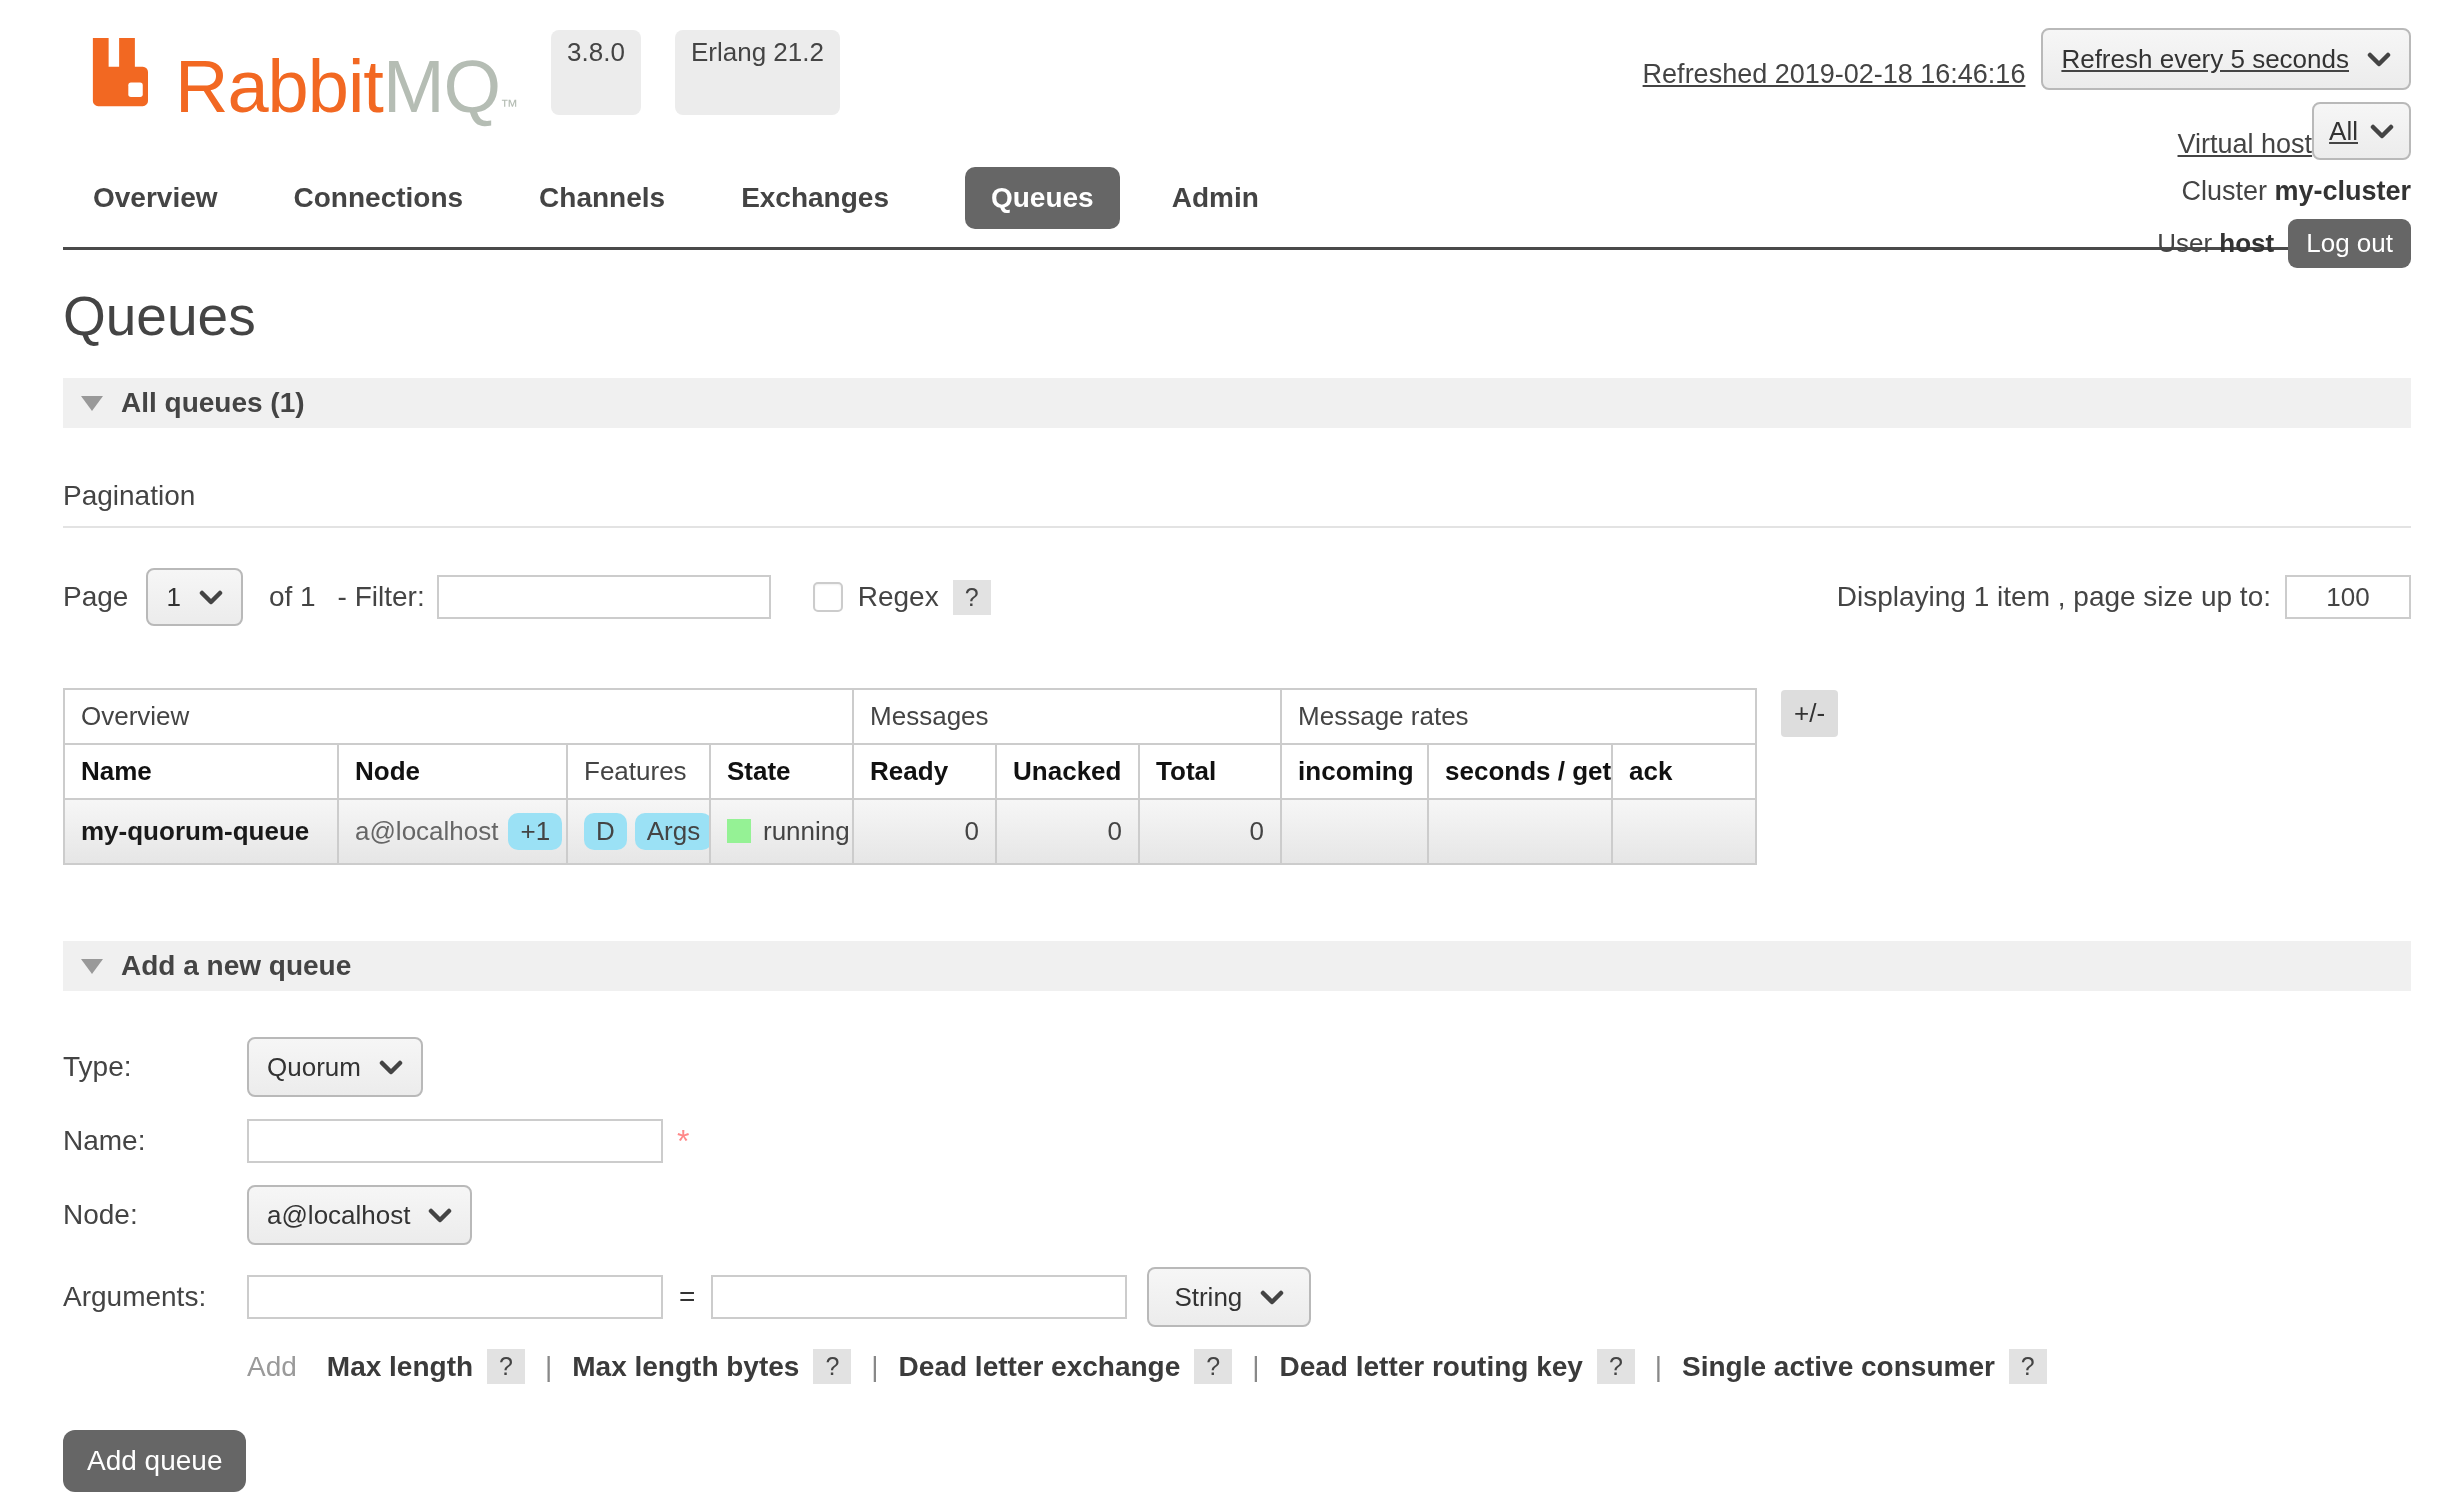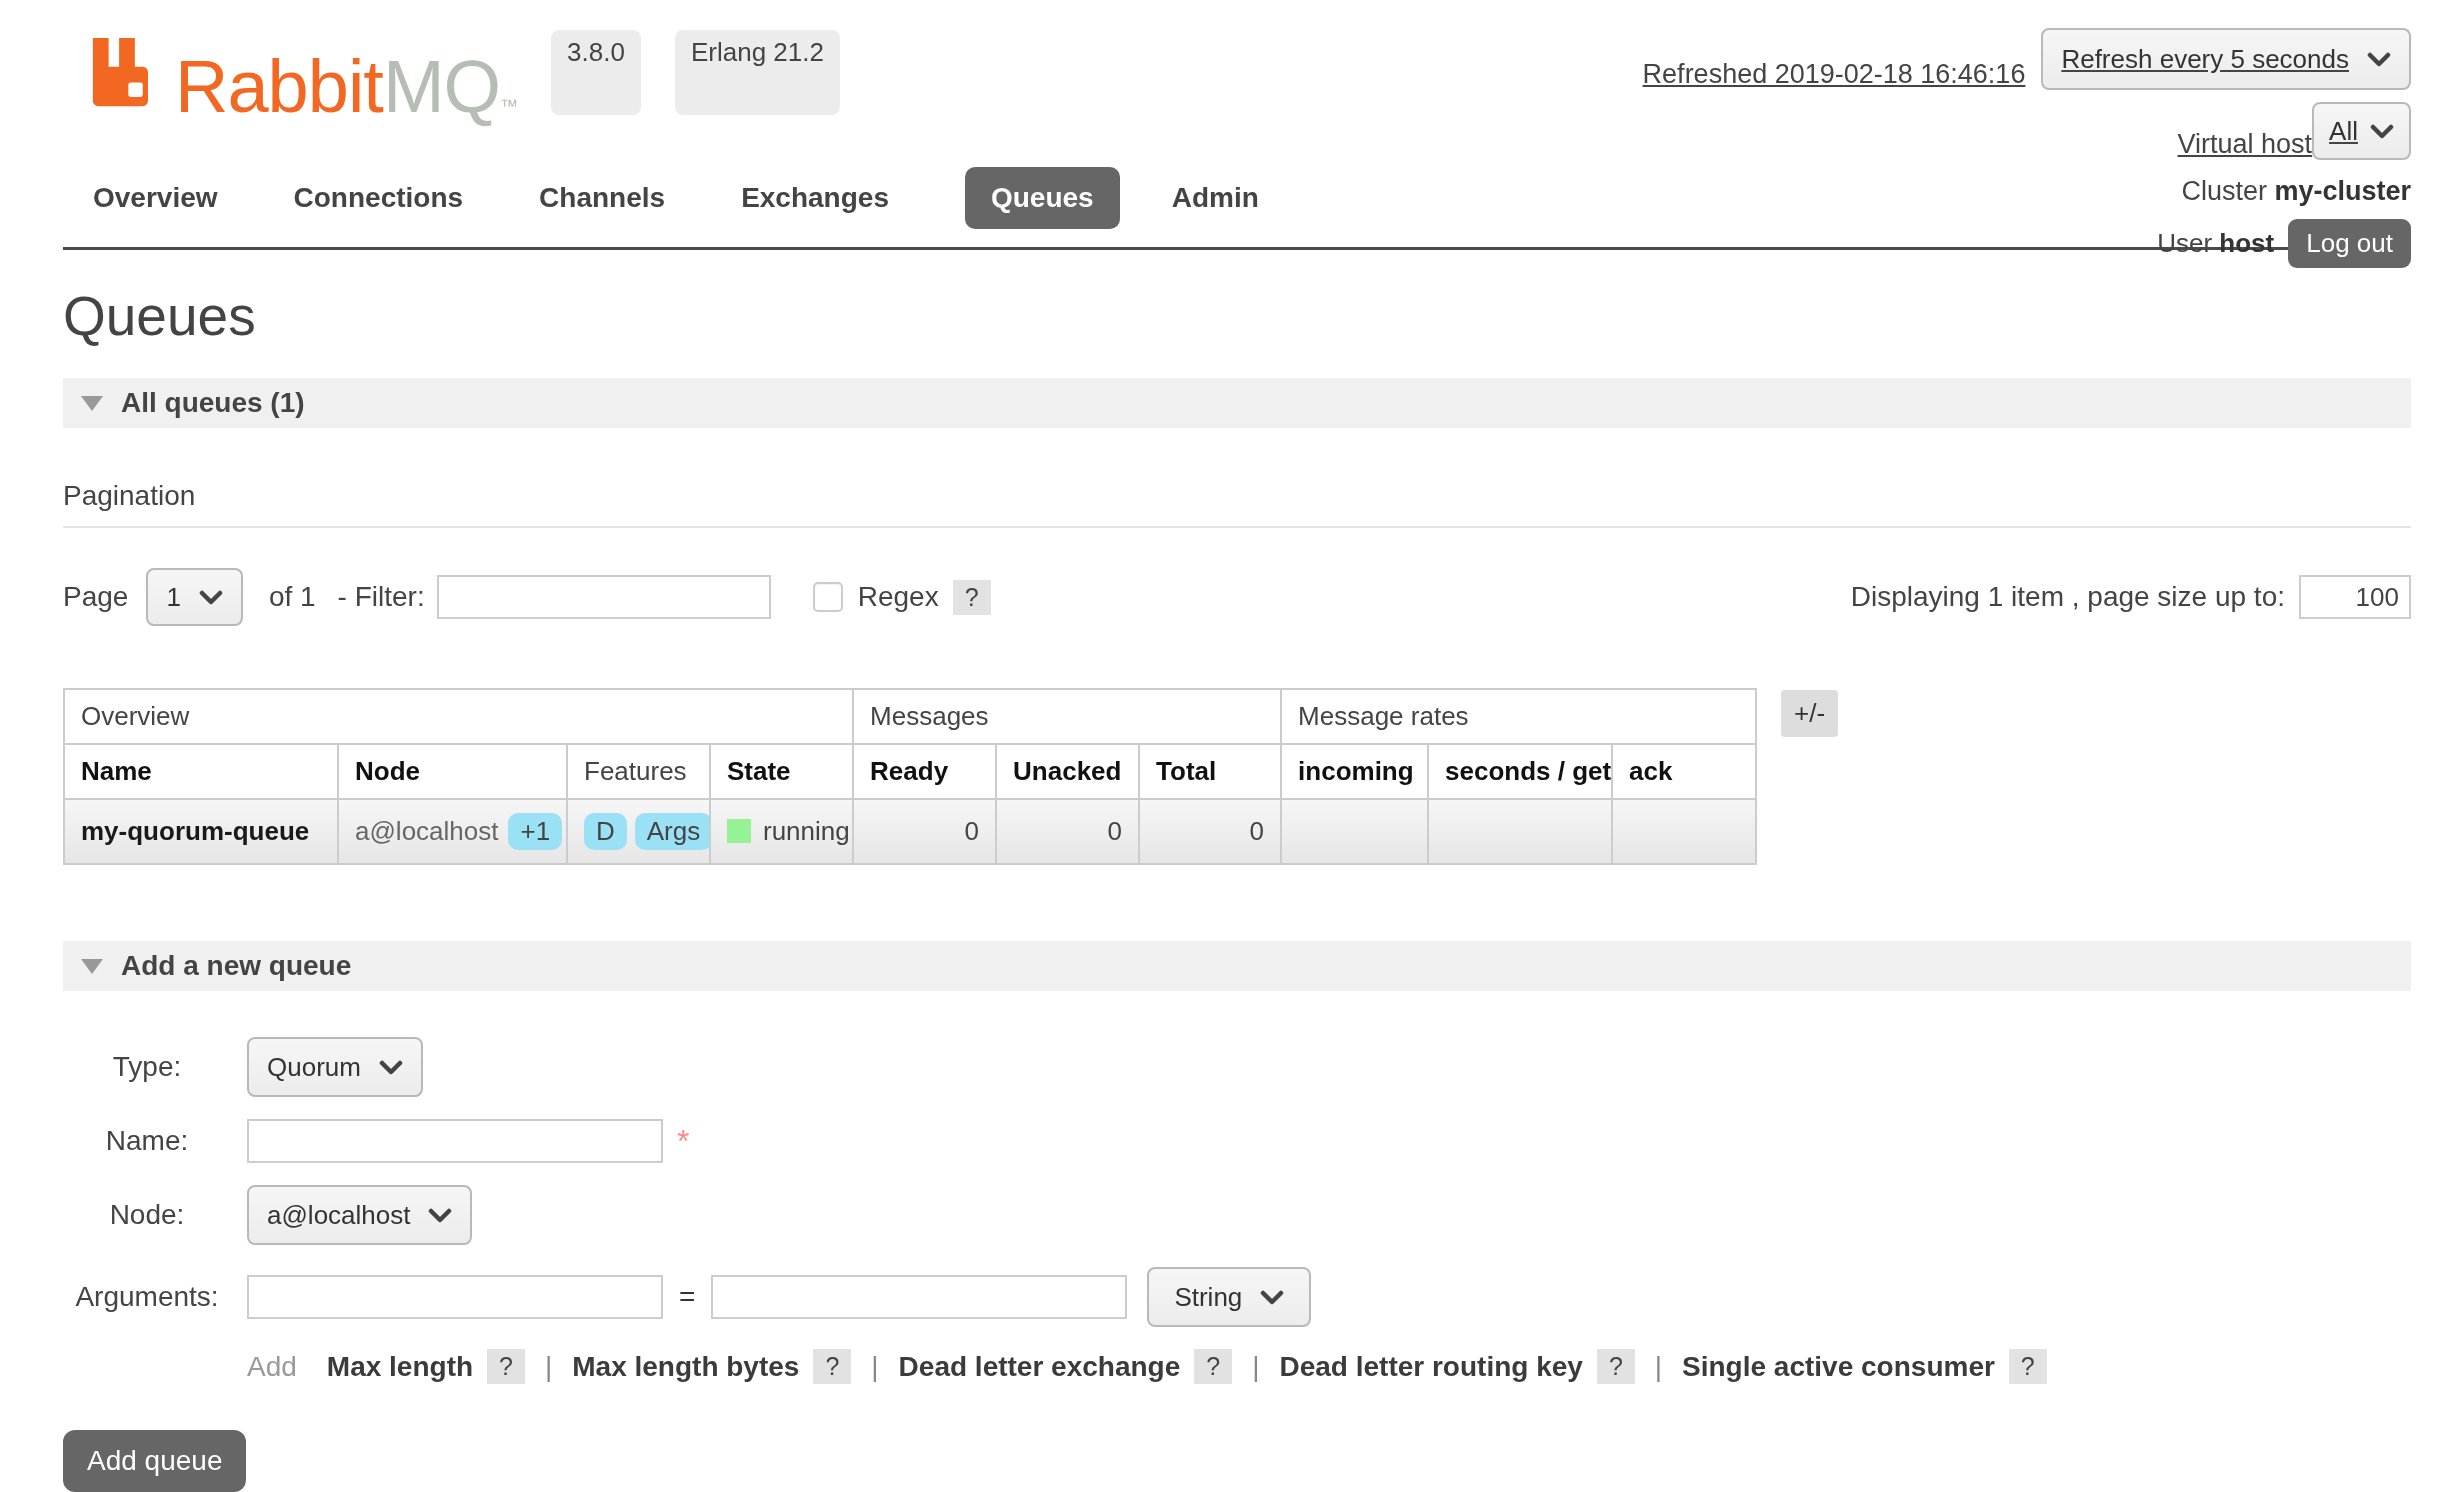--- a/index.html
+++ b/index.html
@@ -54,21 +54,21 @@
   .pagination-row { margin:40px 47px 0 63px; display:flex; align-items:center; font-size:28px; }
   .text-input { border:2px solid #ccc; height:44px; padding:0 10px; font-size:26px; color:#444; background:#fff; font-family:inherit; }
   .page-select { margin-left:18px; min-width:96px; height:58px; }
   .of-label { margin-left:26px; }
   .filter-label { margin-left:22px; }
   .filter-input { width:334px; margin-left:12px; }
   .checkbox { width:30px; height:30px; border:2px solid #ccc; border-radius:5px; background:#fff; margin-left:42px; box-shadow:inset 0 1px 2px rgba(0,0,0,0.06); cursor:pointer; }
   .regex-label { margin-left:15px; }
   .help-badge { background:#e2e2e2; color:#444; padding:3px 12px; font-size:25px; margin-left:14px; cursor:pointer; display:inline-block; }
   .right-pager { margin-left:auto; display:flex; align-items:center; gap:14px; }
-  .pagesize-input { width:112px; text-align:right; }
+  .pagesize-input { width:126px; text-align:center; }
 
   
   .table-wrap { margin:62px 47px 0 63px; display:flex; align-items:flex-start; gap:24px; }
   table.queues { border-collapse:collapse; table-layout:fixed; width:1692px; }
   table.queues th, table.queues td { border:2px solid #ccc; font-size:26px; overflow:hidden; white-space:nowrap; }
   th.group { text-align:left; font-weight:400; color:#444; padding:11px 16px; background:#fff; }
   th.colh { text-align:left; font-weight:bold; color:#111; padding:11px 16px; background:#fff; }
   th.colh.plain { font-weight:400; color:#444; }
   td.cell { padding:13px 16px; background:linear-gradient(#f6f6f6,#e6e6e6); color:#444; }
   td.cell.name { font-weight:bold; color:#1a1a1a; }
@@ -77,21 +77,21 @@
   .feature-badge { background:#9be1f5; border-radius:10px; padding:3px 12px; color:#444; display:inline-block; }
   .feature-badge + .feature-badge { margin-left:8px; }
   .node-badge { margin-left:10px; }
   .state-dot { width:24px; height:24px; background:#95f295; display:inline-block; margin-right:12px; vertical-align:-3px; }
   .plusminus-btn { background:#ddd; border:none; padding:8px 13px; border-radius:4px; font-size:26px; color:#333; font-family:inherit; cursor:pointer; margin-top:2px; }
 
   
   .addq-bar { margin-top:76px; }
   .form { margin:46px 47px 0 63px; font-size:28px; }
   .form-row { display:flex; align-items:center; margin-bottom:22px; }
-  .form-label { width:168px; text-align:center; margin-right:16px; flex:0 0 auto; }
+  .form-label { width:168px; text-align:left; margin-right:16px; flex:0 0 auto; }
   .form-select { height:60px; }
   .name-input, .arg-input { width:416px; }
   .required-mark { color:#f88; font-size:32px; margin-left:14px; }
   .equals { margin:0 16px; color:#333; }
   .argtype-select { margin-left:20px; min-width:164px; }
   .shortcuts-row { margin:4px 47px 0 247px; display:flex; align-items:center; flex-wrap:wrap; font-size:28px; }
   .add-ghost { color:#9a9a9a; margin-right:30px; }
   .shortcut-link { font-weight:bold; color:#3b3b3b; cursor:pointer; white-space:nowrap; }
   .pipe-sep { color:#888; margin:0 20px; }
   .addqueue-btn { margin:46px 0 0 63px; background:#666; color:#fff; border:none; border-radius:12px; padding:15px 24px; font-size:28px; font-family:inherit; cursor:pointer; }

